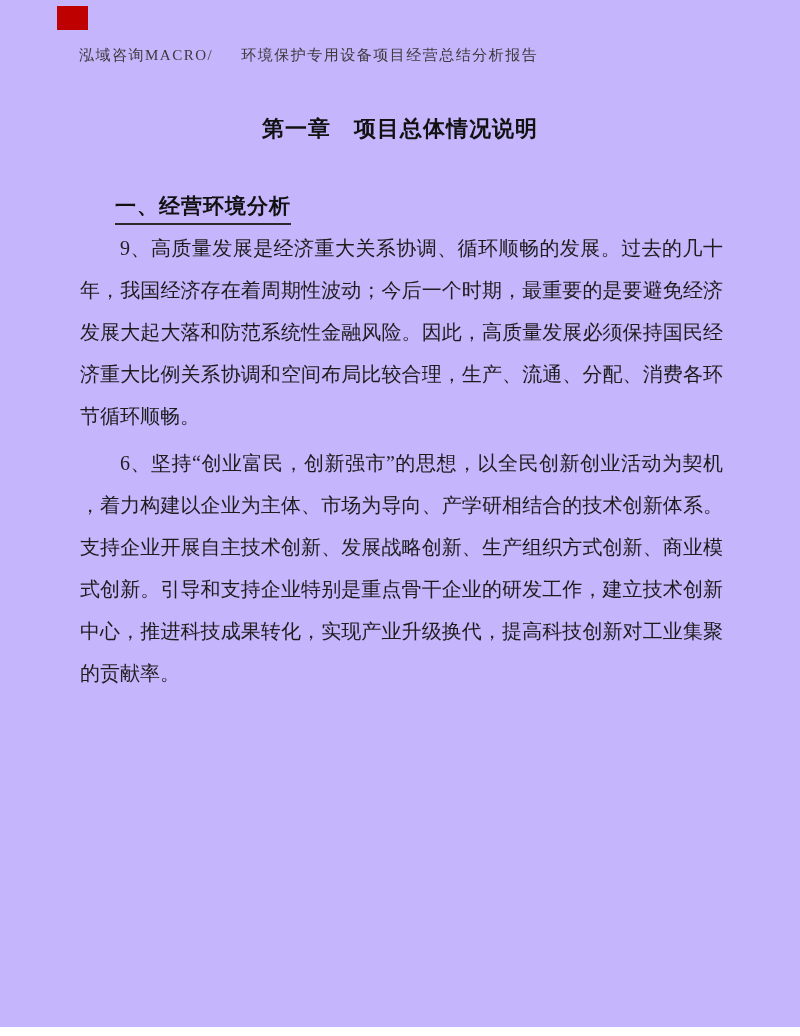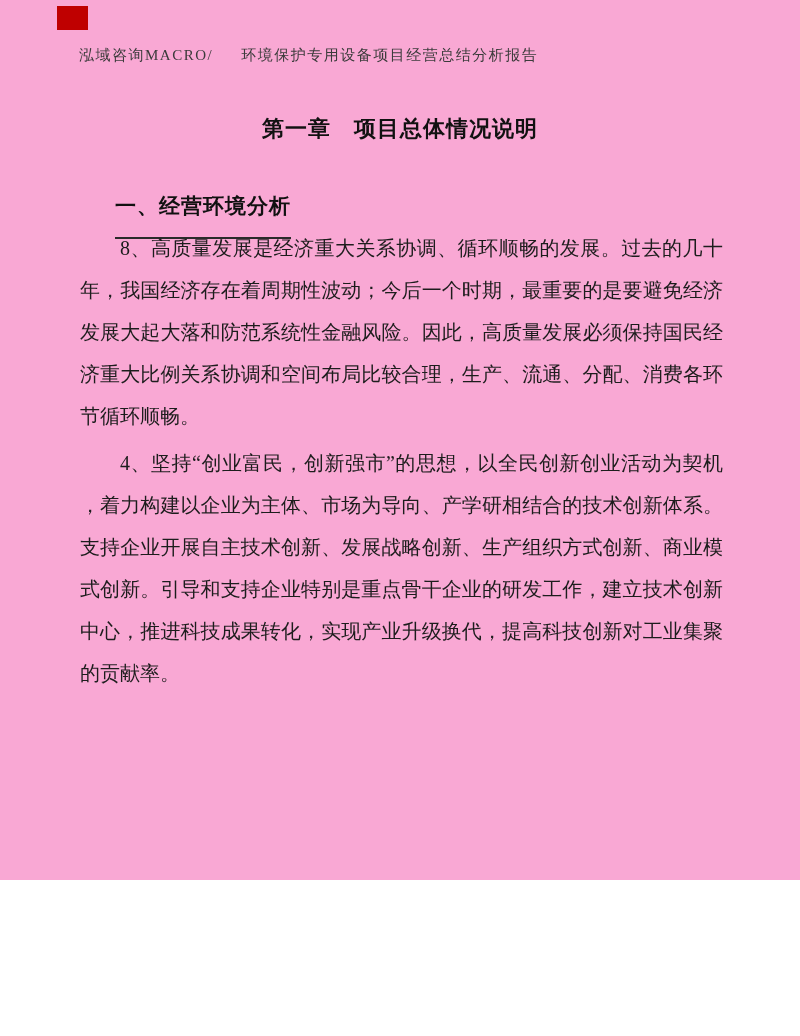--- a/index.html
+++ b/index.html
@@ -9,22 +9,22 @@
   }
   body {
     width: 800px;
     height: 1036px;
     font-family: "Liberation Serif", "DejaVu Serif", serif;
     color: #1d1d1d;
   }
   .page {
     position: relative;
     width: 800px;
-    height: 880px;
-    background: #f9a8d4;
+    height: 1027px;
+    background: #c4b5fd;
     overflow: hidden;
   }
   .logo-mark {
     position: absolute;
     left: 57px;
     top: 6px;
     width: 31px;
     height: 24px;
     background: #bf0000; 
   }
@@ -60,21 +60,21 @@
     top: 192px;
     margin: 0;
     font-family: "Liberation Sans", "DejaVu Sans", sans-serif;
     font-size: 21px;
     font-weight: bold;
     letter-spacing: 1px;
     color: #111111;
   }
   .section-heading .heading-text {
     display: inline-block;
-    padding-bottom: 17px;
+    padding-bottom: 3px;
     border-bottom: 2px solid #2a2a2a;
   }
   .body-text {
     position: absolute;
     left: 80px;
     top: 227px;
     width: 643px;
   }
   .body-para {
     margin: 0 0 5px 0;
@@ -98,17 +98,17 @@
     <span class="header-brand">泓域咨询MACRO/</span><span>环境保护专用设备项目经营总结分析报告</span>
   </div>
 
   <h1 class="chapter-title">第一章　项目总体情况说明</h1>
 
   <h2 class="section-heading">
     <span class="heading-text">一、经营环境分析</span>
   </h2>
 
   <div class="body-text">
-    <p class="body-para">8、高质量发展是经济重大关系协调、循环顺畅的发展。过去的几十年，我国经济存在着周期性波动；今后一个时期，最重要的是要避免经济发展大起大落和防范系统性金融风险。因此，高质量发展必须保持国民经济重大比例关系协调和空间布局比较合理，生产、流通、分配、消费各环节循环顺畅。</p>
-    <p class="body-para">4、坚持“创业富民，创新强市”的思想，以全民创新创业活动为契机，着力构建以企业为主体、市场为导向、产学研相结合的技术创新体系。支持企业开展自主技术创新、发展战略创新、生产组织方式创新、商业模式创新。引导和支持企业特别是重点骨干企业的研发工作，建立技术创新中心，推进科技成果转化，实现产业升级换代，提高科技创新对工业集聚的贡献率。</p>
+    <p class="body-para">9、高质量发展是经济重大关系协调、循环顺畅的发展。过去的几十年，我国经济存在着周期性波动；今后一个时期，最重要的是要避免经济发展大起大落和防范系统性金融风险。因此，高质量发展必须保持国民经济重大比例关系协调和空间布局比较合理，生产、流通、分配、消费各环节循环顺畅。</p>
+    <p class="body-para">6、坚持“创业富民，创新强市”的思想，以全民创新创业活动为契机，着力构建以企业为主体、市场为导向、产学研相结合的技术创新体系。支持企业开展自主技术创新、发展战略创新、生产组织方式创新、商业模式创新。引导和支持企业特别是重点骨干企业的研发工作，建立技术创新中心，推进科技成果转化，实现产业升级换代，提高科技创新对工业集聚的贡献率。</p>
   </div>
 
 </div>
 
 </body></html>

